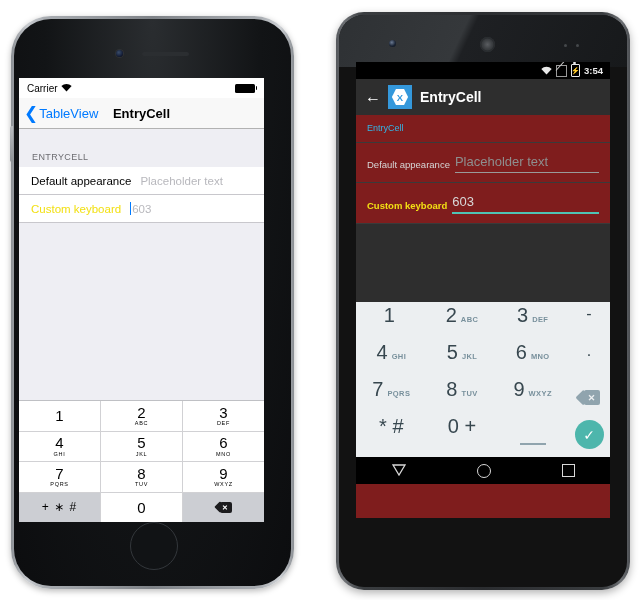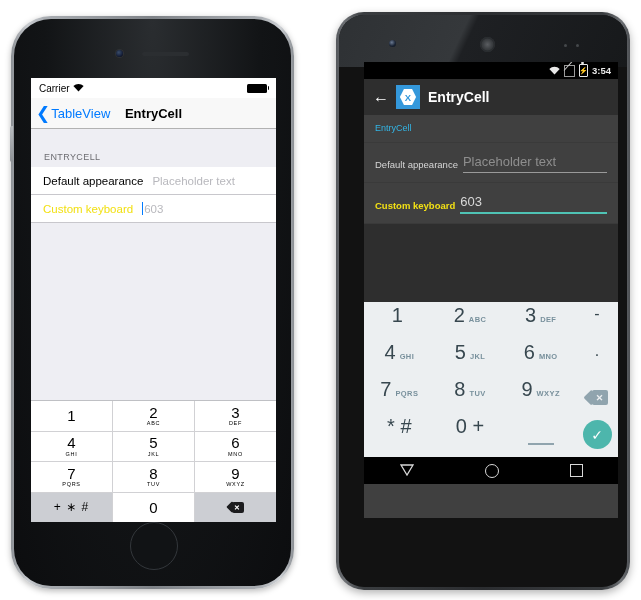--- a/index.html
+++ b/index.html
@@ -7,21 +7,21 @@
        font-family:"Liberation Sans", sans-serif;-webkit-font-smoothing:antialiased;}
 
   
   #iphone{position:absolute;left:11px;top:16px;width:283px;height:573px;}
   .ip-outer{position:absolute;inset:0;border-radius:40px;
       background:linear-gradient(90deg,#8d9196 0%,#c9ccd0 6%,#a9adb2 12%,#7e8287 50%,#a9adb2 88%,#cfd2d6 95%,#8b8f94 100%);
       box-shadow:0 2px 6px rgba(0,0,0,.28);}
   .ip-body{position:absolute;left:3px;top:3px;right:3px;bottom:3px;border-radius:37px;
       background:#16181a;
       background:radial-gradient(ellipse at 50% 0%,#2a2d30 0%,#121416 55%,#0c0d0f 100%);}
-  .ip-screen{position:absolute;left:20px;top:62px;width:245px;height:444px;background:#ffffff;overflow:hidden;}
+  .ip-screen{position:absolute;left:8px;top:62px;width:245px;height:444px;background:#ffffff;overflow:hidden;}
   .ip-cam{position:absolute;left:102px;top:31px;width:7px;height:7px;border-radius:50%;
       background:radial-gradient(circle at 40% 35%,#3a4d6b 0%,#16203a 60%,#05070d 100%);
       box-shadow:0 0 0 1px rgba(255,255,255,.06);}
   .ip-speaker{position:absolute;left:128px;top:33px;width:47px;height:4px;border-radius:3px;
       background:#2b2e31;}
   .ip-home{position:absolute;left:50%;margin-left:-23px;bottom:16px;width:46px;height:46px;border-radius:50%;
       border:1px solid #33373b;background:#111315;}
   .ip-sidebtn{position:absolute;left:-1px;top:110px;width:3px;height:36px;border-radius:2px 0 0 2px;
       background:linear-gradient(180deg,#b9bcc0,#8e9296);}
 
@@ -77,21 +77,21 @@
       box-shadow:0 3px 8px rgba(0,0,0,.3);}
   .an-body{position:absolute;left:3px;top:3px;right:3px;bottom:3px;border-radius:25px;background:#121212;}
   .an-gloss{position:absolute;left:3px;top:3px;right:3px;height:52px;border-radius:25px 25px 0 0;
       background:linear-gradient(115deg,#2e3134 0%,#35383b 42%,#1e2023 45%,#17191b 100%);}
   .an-cam{position:absolute;left:53px;top:28px;width:7px;height:7px;border-radius:50%;
       background:radial-gradient(circle at 40% 35%,#6b7a92 0%,#1d2738 55%,#080a10 100%);}
   .an-spk{position:absolute;left:144px;top:25px;width:15px;height:15px;border-radius:50%;
       background:radial-gradient(circle,#5a5d61 0%,#3a3d40 45%,#26292c 100%);
       box-shadow:inset 0 0 0 1.5px #2a2d30;}
   .an-led{position:absolute;top:32px;width:3px;height:3px;border-radius:50%;background:#45484b;}
-  .an-screen{position:absolute;left:20px;top:50px;width:254px;height:456px;background:#404040;overflow:hidden;margin-left:8px;}
+  .an-screen{position:absolute;left:20px;top:50px;width:254px;height:456px;background:#7f1d1d;overflow:hidden;}
 
   .an-status{height:17px;background:#000;display:flex;align-items:center;justify-content:flex-end;
       padding-right:7px;gap:4px;color:#e8e8e8;font-size:9.5px;font-weight:bold;}
   .an-wifi{width:11px;height:9px;position:relative;}
   .an-sim{width:9px;height:10px;border:1px solid #9a9a9a;position:relative;}
   .an-sim:after{content:"";position:absolute;left:-1px;top:4px;width:13px;height:1px;background:#c8c8c8;
       transform:rotate(-48deg);transform-origin:left center;}
   .an-bat{width:7px;height:11px;border:1.3px solid #e8e8e8;border-radius:1px;position:relative;
       display:flex;align-items:center;justify-content:center;}
   .an-bat:before{content:"";position:absolute;top:-3.3px;left:1.5px;width:3px;height:2px;background:#e8e8e8;border-radius:1px;}

